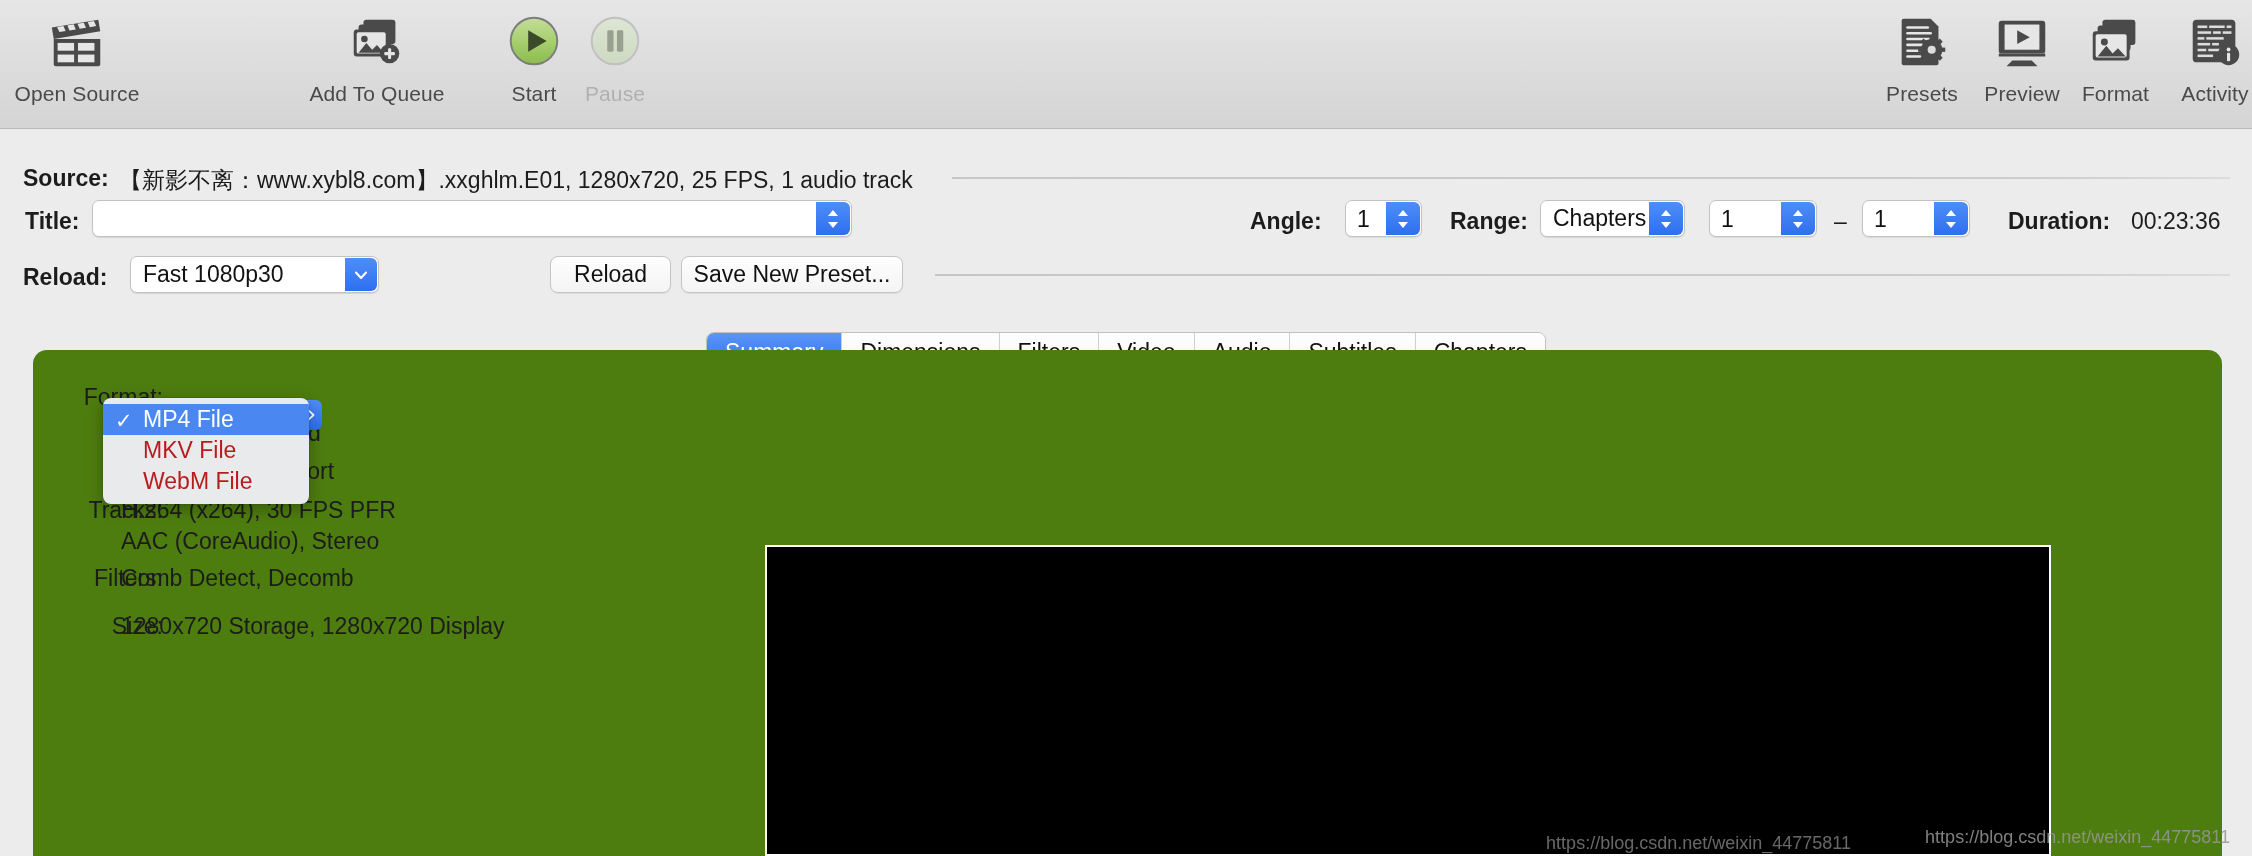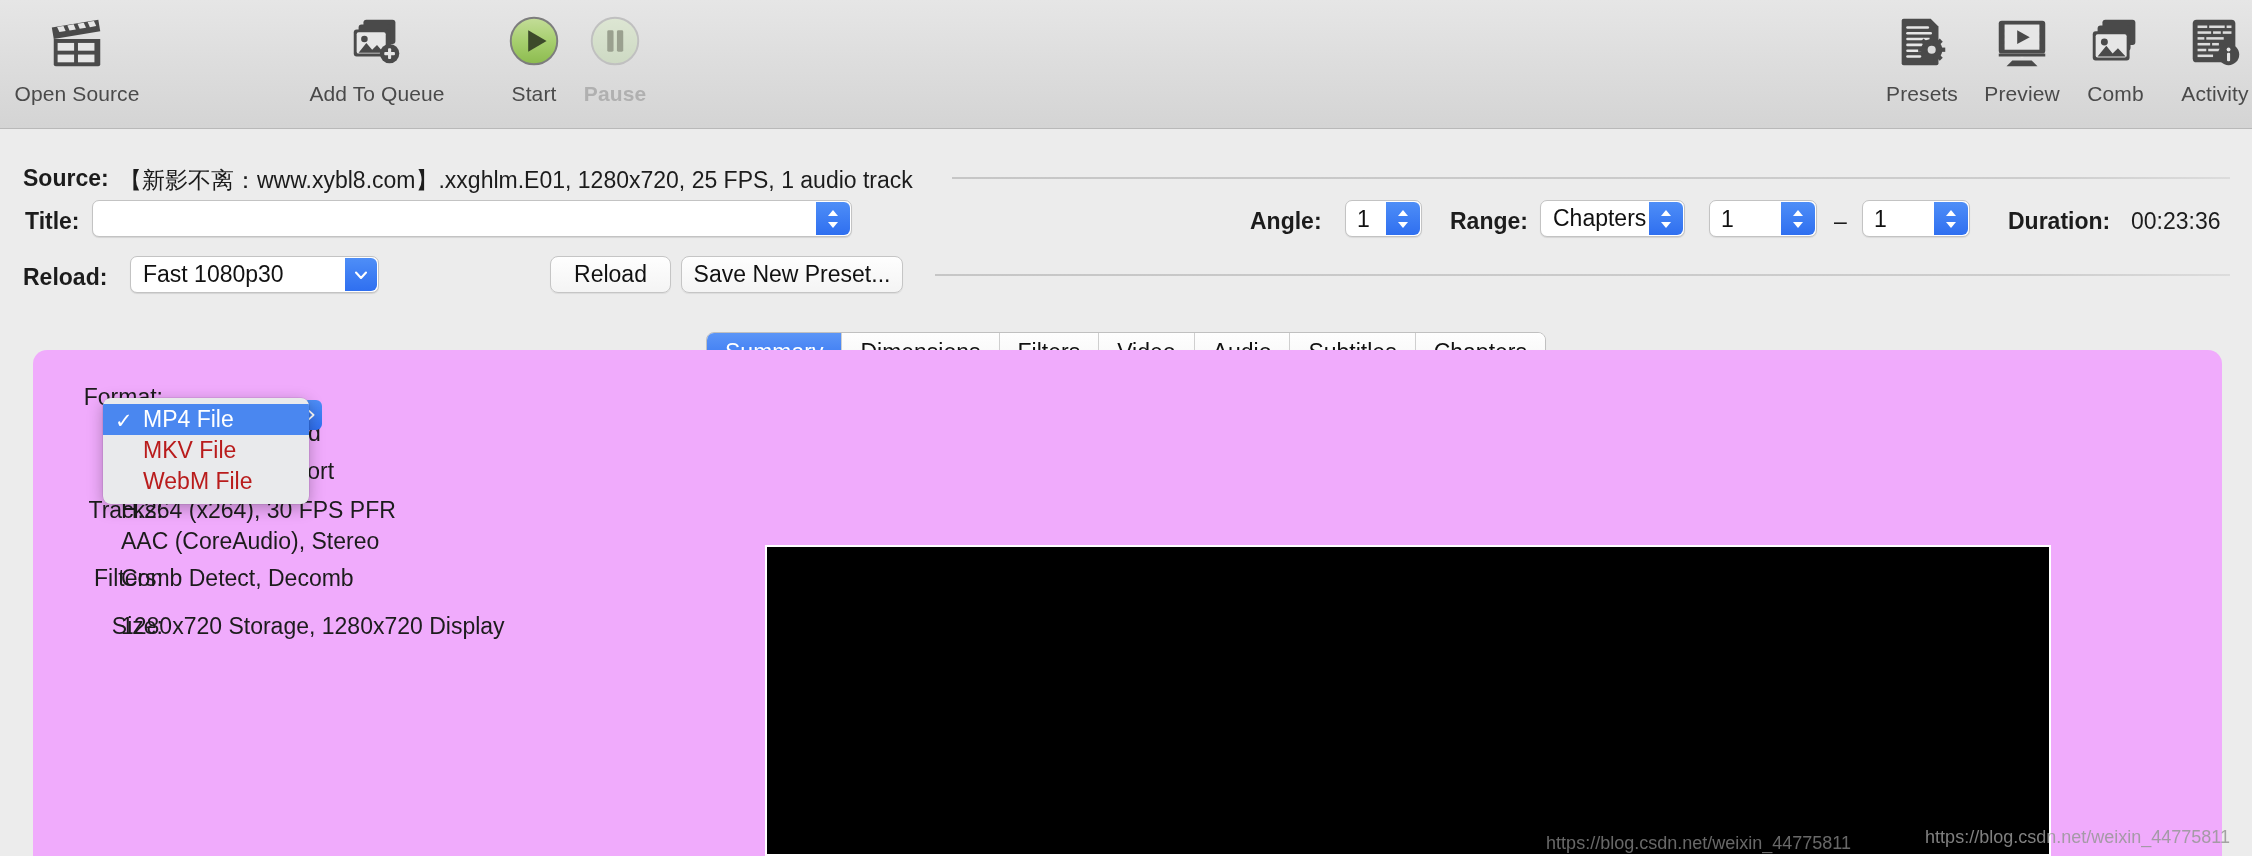--- a/index.html
+++ b/index.html
@@ -24,21 +24,21 @@
     color: #4a4a4a;
     font-size: 21px;
     letter-spacing: .1px;
   }
   .tb-item .glyph {
     display: block;
     height: 66px;
     margin-bottom: 6px;
   }
   .tb-item .lbl { display: block; white-space: nowrap; }
-  .tb-item.disabled .lbl { color: #b0b0b0; font-weight: bold; }
+  .tb-item.disabled .lbl { color: #b0b0b0; }
 
   
   .ic { display: inline-block; vertical-align: middle; }
 
   
   .info {
     position: absolute; left: 0; top: 129px;
     width: 2252px; height: 190px;
     background: #ececec;
   }
@@ -142,21 +142,21 @@
   .tab.active {
     background: linear-gradient(to bottom,#5b95f7,#2f6ff0);
     color: #fff;
   }
 
   
   .card {
     position: absolute;
     left: 33px; top: 350px;
     width: 2189px; height: 506px;
-    background: #f0abfc;
+    background: #4d7c0f;
     border-radius: 14px 14px 0 0;
   }
 
   .sumlabel {
     position: absolute;
     font-size: 23px; color: #1c1c1c;
     text-align: right; white-space: nowrap;
   }
   .sumvalue {
     position: absolute;
@@ -397,21 +397,21 @@
           <rect x="13" y="16" width="34" height="26" rx="3"></rect>
           <rect x="8" y="22" width="38" height="30" rx="3"></rect>
         </g>
         <rect x="11" y="25" width="32" height="24" rx="2" fill="#e6e6e6"></rect>
         <g fill="#4a4a4a">
           <circle cx="20" cy="33" r="3.6"></circle>
           <path d="M13 48 l9-11 l6.5 8 l5.5-5.5 l8 8.5 Z"></path>
         </g>
       </svg>
     </span>
-    <span class="lbl">Comb</span>
+    <span class="lbl">Format</span>
   </div>
 
   <div class="tb-item" style="left:2156px; top:10px; width:118px;">
     <span class="glyph">
       <svg width="62" height="62" viewBox="0 0 64 64" class="ic" aria-hidden="true">
         <rect x="9" y="10" width="44" height="44" rx="4" fill="#4a4a4a"></rect>
         <g fill="#dcdcdc">
           <rect x="14" y="16" width="10" height="2.6"></rect>
             <rect x="26" y="16" width="16" height="2.6"></rect>
           <rect x="44" y="16" width="5" height="2.6"></rect>

